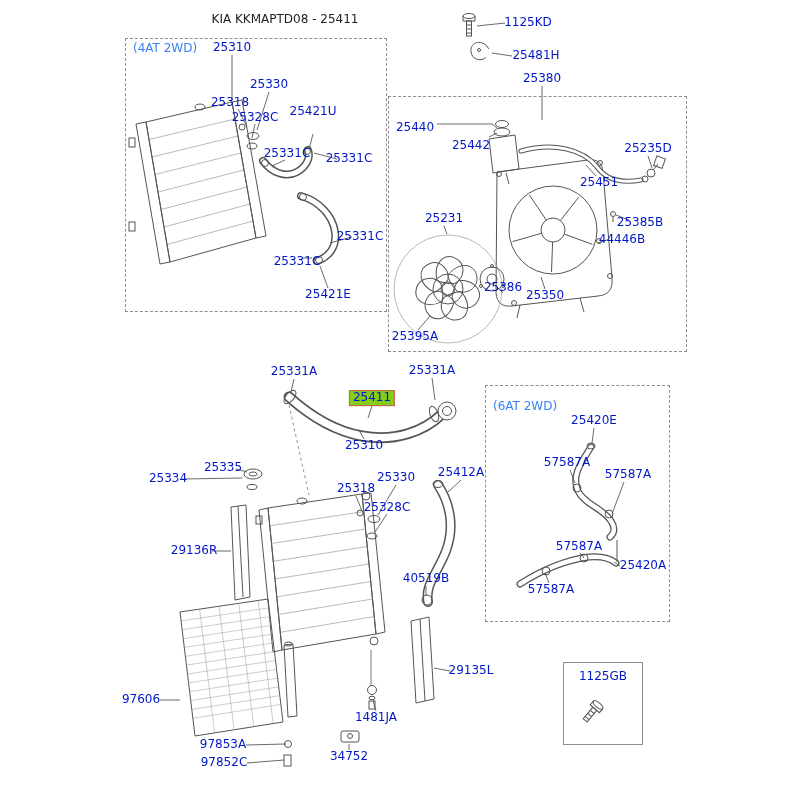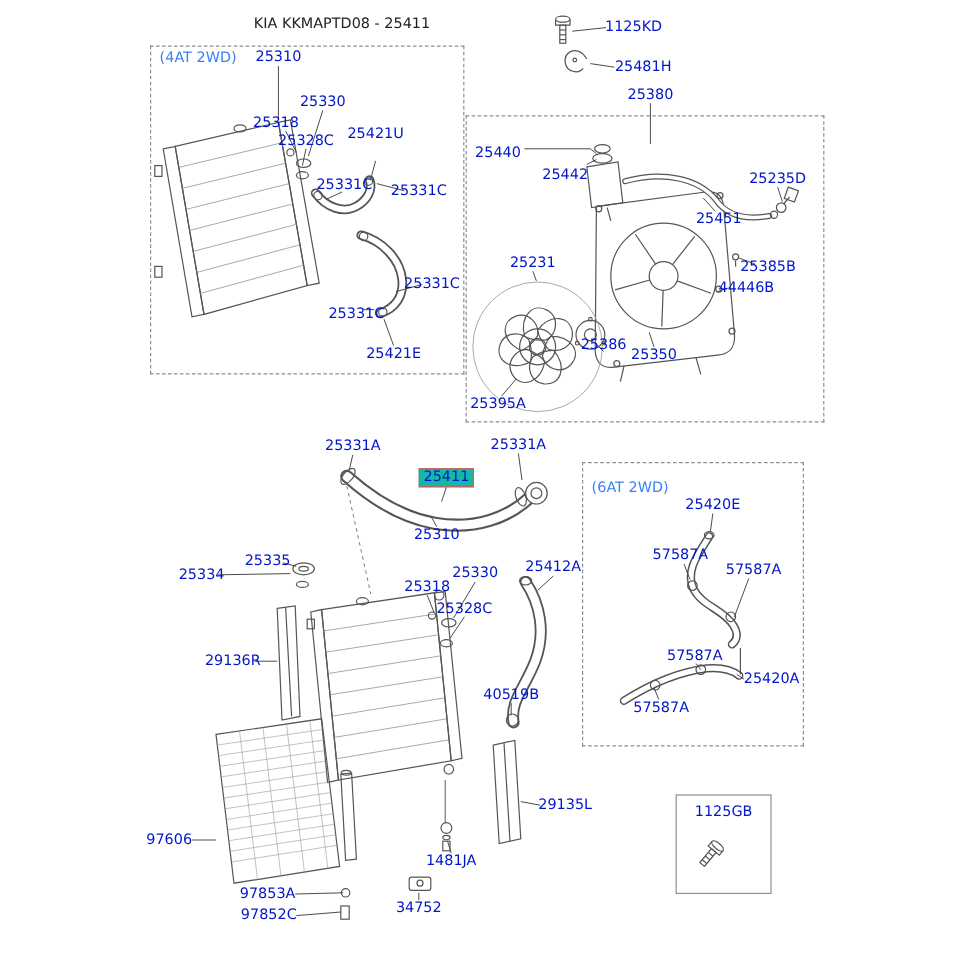--- a/index.html
+++ b/index.html
@@ -3,21 +3,21 @@
 <meta charset="utf-8">
 <style>
   html,body{margin:0;padding:0;}
   body{width:800px;height:800px;background:#ffffff;font-family:"DejaVu Sans","Liberation Sans",sans-serif;}
   #stage{position:relative;width:800px;height:800px;overflow:hidden;padding-left:48px;}
   svg.art{position:absolute;left:0;top:0;z-index:1;}
   .box{position:absolute;border:1px dashed #8f8f8f;z-index:2;}
   .box.solid{border:1px solid #8f8f8f;}
   .lbl{position:absolute;transform:translate(-50%,-50%);font-size:12px;line-height:1.15;
        color:#0016c8;white-space:nowrap;z-index:3;cursor:pointer;}
-  .lbl.hl{background:#14b8a6;border:1px solid #cf5f5a;padding:0 3px;}
+  .lbl.hl{background:#84cc16;border:1px solid #cf5f5a;padding:0 3px;}
   .grp{position:absolute;font-size:12px;color:#3b82f6;z-index:3;}
   .title{position:absolute;left:285px;top:12px;transform:translateX(-50%);
          font-size:12px;color:#222;z-index:3;}
 </style>
 </head>
 <body>
 
 <div id="stage">
 
   <svg class="art" width="800" height="800" viewBox="0 0 800 800">

